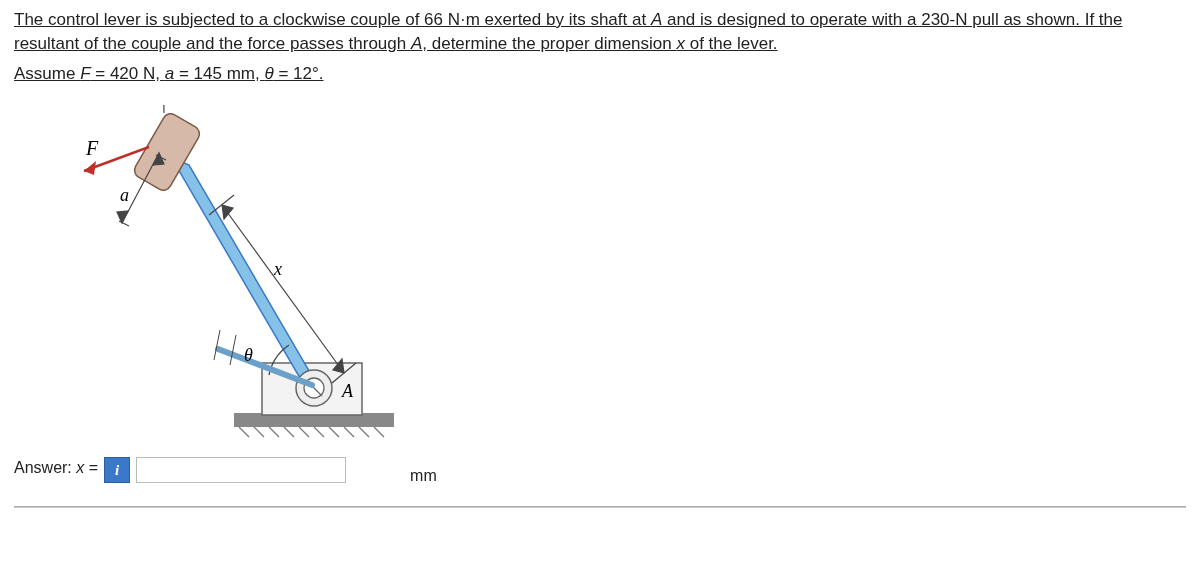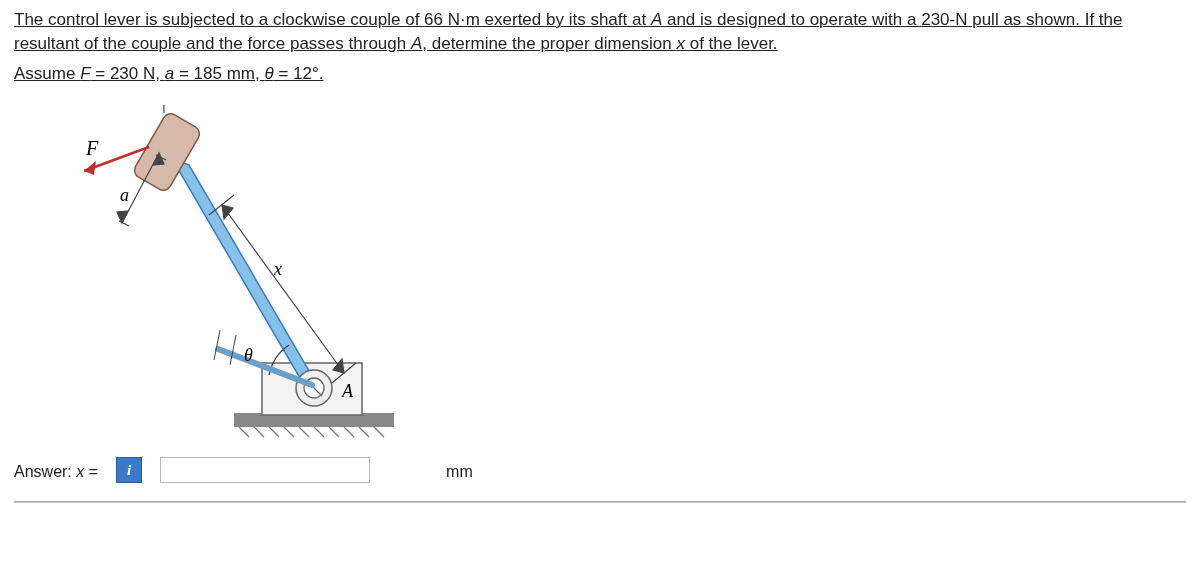--- a/index.html
+++ b/index.html
@@ -23,23 +23,23 @@
     height: 340px;
     margin: 20px 0 12px 20px;
   }
   .figure-area svg {
     position: absolute;
     top: 0;
     left: 0;
   }
   .answer-row {
     display: flex;
-    align-items: flex-end;
+    align-items: flex-start;
     margin-top: 8px;
-    gap: 18px;
+    gap: 6px;
   }
   .answer-label { font-size: 16px; }
   .info-badge {
     width: 26px;
     height: 26px;
     background: #3a78c9;
     color: #fff;
     display: flex;
     align-items: center;
     justify-content: center;
@@ -51,36 +51,36 @@
     box-sizing: border-box;
   }
   .answer-input {
     width: 210px;
     height: 26px;
     border: 1px solid #bbb;
     padding: 0 4px;
     font-size: 15px;
     box-sizing: border-box;
   }
-  .unit { font-size: 16px; margin-left: 58px; }
+  .unit { font-size: 16px; margin-left: 58px; margin-top: 8px; }
   .hr {
     height: 2px;
     background: linear-gradient(#999,#ddd);
     margin-top: 18px;
     width: 100%;
   }
 </style>
 </head>
 <body>
 
 <div class="problem-text">
   <span>The control lever is subjected to a clockwise couple of </span><span>66</span><span> N·m exerted by its shaft at </span><span class="italic">A</span><span> and is designed to operate with a </span><span>230</span><span>-N pull as shown. If the resultant of the couple and the force passes through </span><span class="italic">A</span><span>, determine the proper dimension </span><span class="italic">x</span><span> of the lever.</span>
 </div>
 <div class="problem-text">
-  <span>Assume </span><span class="italic">F</span><span> = 230 N, </span><span class="italic">a</span><span> = 185 mm, </span><span class="italic">θ</span><span> =  12°.</span>
+  <span>Assume </span><span class="italic">F</span><span> = 420 N, </span><span class="italic">a</span><span> = 145 mm, </span><span class="italic">θ</span><span> =  12°.</span>
 </div>
 
 <div class="figure-area">
   <svg width="420" height="340" viewBox="0 0 420 340">
 
     <rect x="200" y="308" width="160" height="14" fill="#888"></rect>
 
     <g stroke="#777" stroke-width="1.2">
       <line x1="205" y1="322" x2="215" y2="332"></line>
       <line x1="220" y1="322" x2="230" y2="332"></line>

